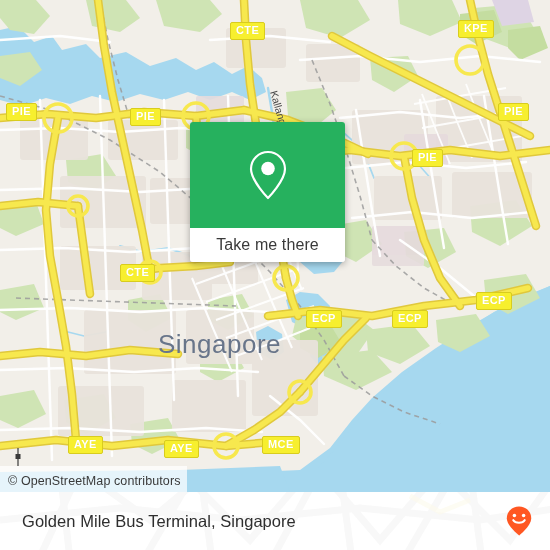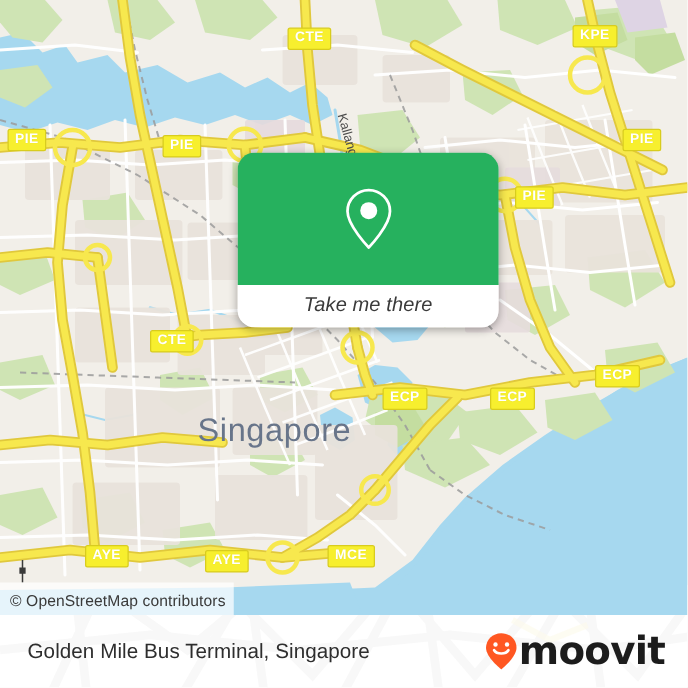--- a/index.html
+++ b/index.html
@@ -48,27 +48,26 @@
     white-space: nowrap;
     z-index: 6;
     justify-content: flex-end;
   }
 
   
   #card {
     position: absolute;
     left: 190px;
     top: 122px;
-    width: 209px;
+    width: 155px;
     height: 140px;
-    border-radius: 14px;
+    border-radius: 3px;
     overflow: hidden;
     box-shadow: 0 2px 7px rgba(0,0,0,0.32);
     z-index: 8;
-    font-style: italic;
   }
   .card-top {
     height: 106px;
     background: #26b15e;
     display: flex;
     align-items: center;
     justify-content: center;
   }
   .card-bottom {
     height: 34px;
@@ -428,18 +427,17 @@
       <span class="logo">
         <span class="logo-mark">
           <svg viewBox="0 0 26 30" width="26" height="30" xmlns="http://www.w3.org/2000/svg">
             <path d="M13 0.5 C6 0.5 0.8 5.7 0.8 12.2 C0.8 20 13 29.5 13 29.5
                      C13 29.5 25.2 20 25.2 12.2 C25.2 5.7 20 0.5 13 0.5 Z" fill="#ff5722"></path>
             <circle cx="8.4" cy="9.6" r="1.75" fill="#ffffff"></circle>
             <circle cx="17.6" cy="9.6" r="1.75" fill="#ffffff"></circle>
             <path d="M7.3 14.2 C9.3 17.6 16.7 17.6 18.7 14.2" stroke="#ffffff" stroke-width="2.1" fill="none" stroke-linecap="round"></path>
           </svg>
         </span>
-        <span class="logo-text">moovit</span>
       </span>
     </div>
   </div>
 
 </div>
 
 </body></html>

